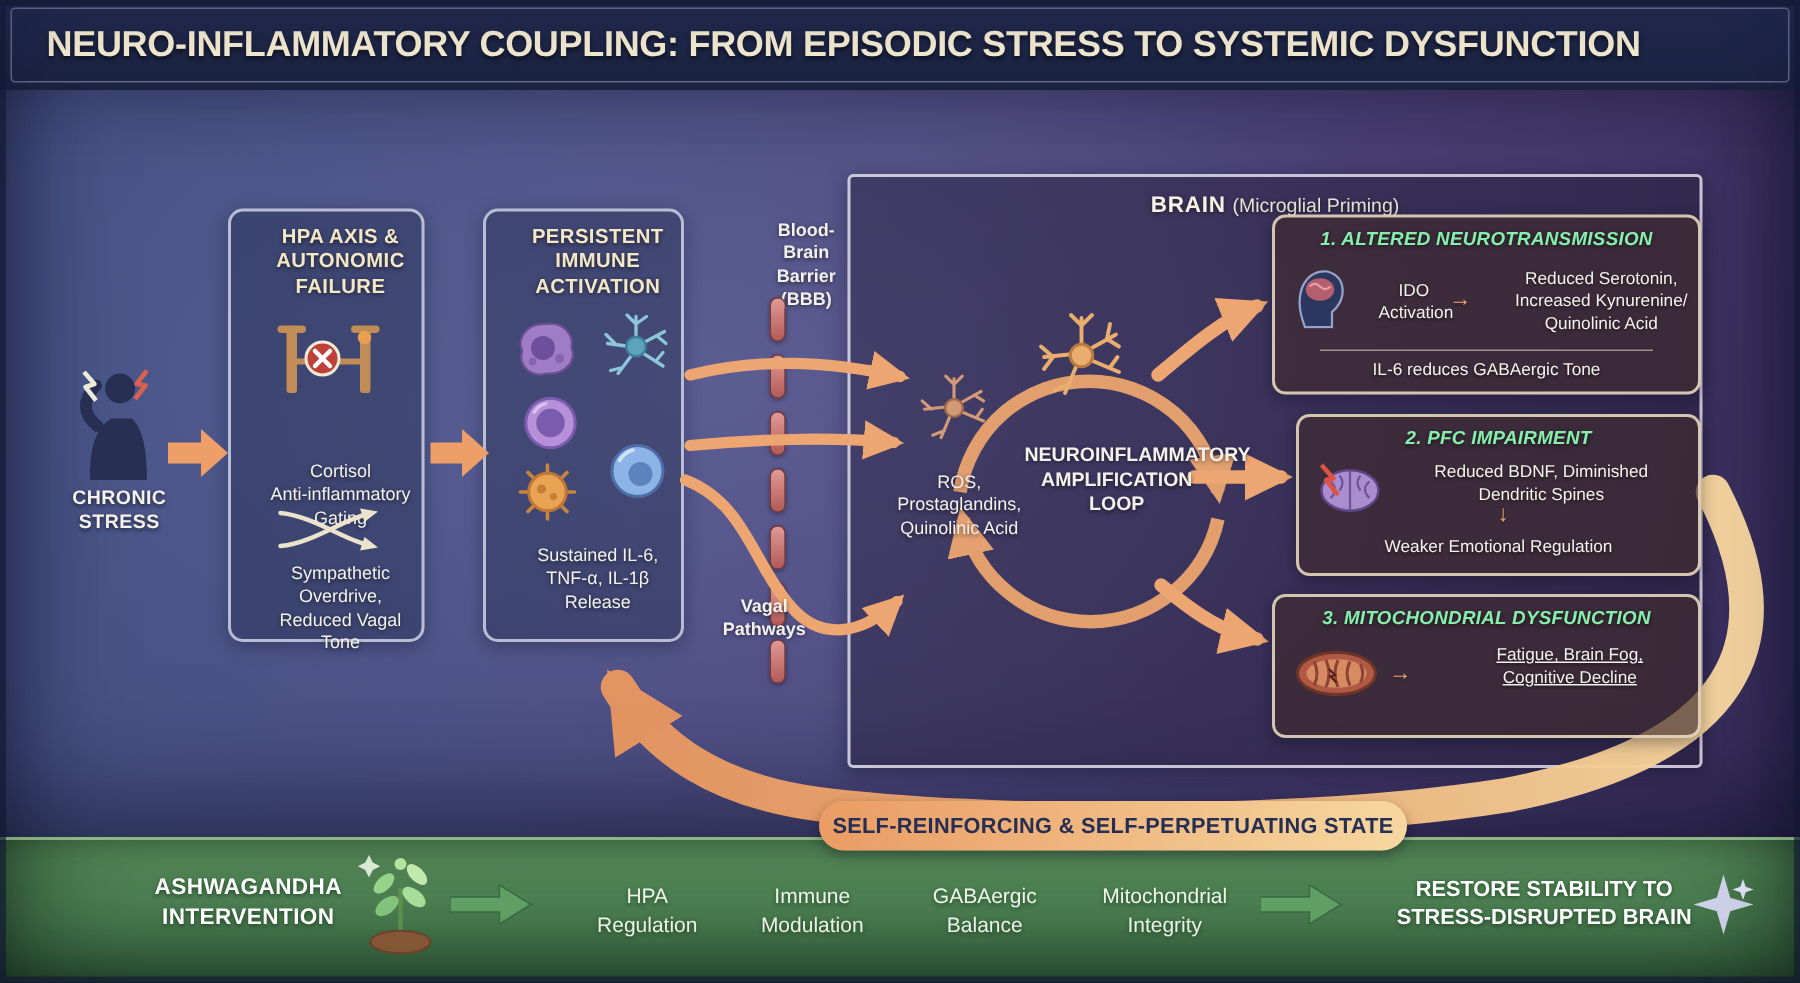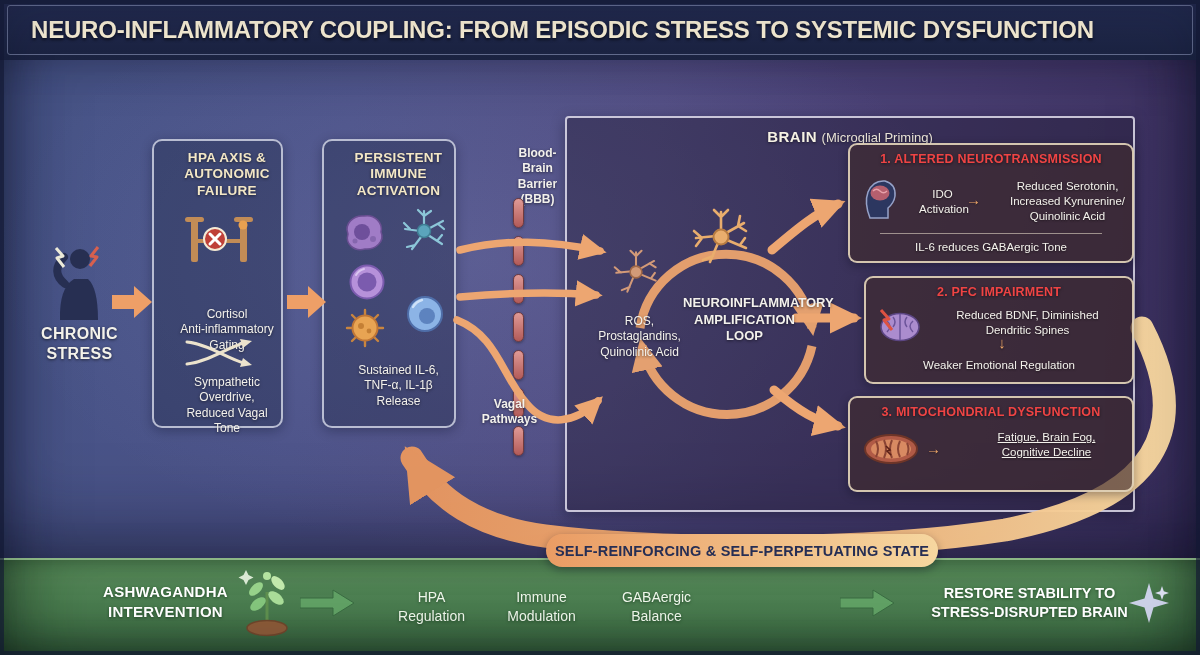--- a/index.html
+++ b/index.html
@@ -29,22 +29,22 @@
   .title-bar::after{content:"";position:absolute;inset:5px 7px;border:1px solid rgba(168,178,214,.5);border-radius:3px;}
   .title-bar h1{position:absolute;left:31px;top:50%;transform:translateY(-50%);margin:0;
     font-size:24px;font-weight:bold;color:#f3ead2;letter-spacing:-.2px;white-space:nowrap;
     text-shadow:0 2px 3px rgba(0,0,0,.55);}
 
   
   .pre{white-space:pre-line;padding-left:19px;}
   .t-title{font-weight:bold;font-size:13.5px;line-height:1.22;color:#f3e7c6;letter-spacing:.3px;
     text-align:center;text-shadow:0 1px 3px rgba(0,0,0,.55);}
   .t-body{font-size:12px;line-height:1.28;color:#f3f1ec;text-align:center;text-shadow:0 1px 3px rgba(0,0,0,.55);}
-  .t-gold{font-weight:bold;font-size:12.5px;line-height:1.22;color:#ef4444;text-align:center;
-    letter-spacing:.2px;text-shadow:0 1px 3px rgba(0,0,0,.55);}
+  .t-gold{font-weight:bold;font-size:12.5px;line-height:1.22;color:#86efac;text-align:center;
+    letter-spacing:.2px;text-shadow:0 1px 3px rgba(0,0,0,.55);font-style:italic;}
   .sm{font-size:11.5px;color:#f4f2ec;line-height:1.3;text-align:center;text-shadow:0 1px 2px rgba(0,0,0,.5);}
 
   
   .panel{position:absolute;background:rgba(26,34,62,.34);border:2px solid rgba(233,236,248,.72);
     border-radius:10px;box-shadow:0 3px 12px rgba(8,10,28,.3);}
   .hpa{left:152px;top:139px;width:131px;height:289px;}
   .immune{left:322px;top:139px;width:134px;height:289px;}
   .brain{position:absolute;left:565px;top:116px;width:570px;height:396px;
     background:rgba(34,26,50,.42);border:2px solid rgba(238,234,248,.8);border-radius:4px;
     box-shadow:0 4px 14px rgba(8,8,26,.35);}
@@ -72,21 +72,21 @@
     box-shadow:0 3px 8px rgba(10,10,30,.35);margin-top:23px;}
 
   
   .f-title{position:absolute;left:80px;top:582px;width:152px;font-weight:bold;font-size:15px;color:#fff;
     line-height:1.32;text-align:center;text-shadow:0 1px 3px rgba(0,30,10,.55);letter-spacing:.3px;}
   .f-step{position:absolute;top:588px;font-size:14px;color:#eef6ea;line-height:1.35;text-align:center;
     text-shadow:0 1px 3px rgba(0,30,10,.5);}
   .f-result{position:absolute;left:910px;top:584px;width:220px;font-weight:bold;font-size:14.5px;color:#fff;
     line-height:1.32;text-align:center;text-shadow:0 1px 3px rgba(0,30,10,.55);}
 
-  .stress-label{position:absolute;left:16px;top:324px;width:108px;font-weight:bold;font-size:16px;
+  .stress-label{position:absolute;left:16px;top:324px;width:108px;font-weight:bold;font-size:13px;
     color:#f4f2ea;line-height:1.25;text-align:center;text-shadow:0 1px 3px rgba(0,0,0,.6);letter-spacing:.3px;}
 
   svg{display:block;}
   .arrow-layer{position:absolute;left:0;top:0;pointer-events:none;}
 </style>
 </head>
 <body>
 
 <div class="canvas">
   <div class="bg-main"></div>
@@ -312,20 +312,22 @@
   </svg>
   <svg class="abs" style="left:300px;top:589px;" width="56" height="28" viewBox="0 0 56 28">
     <polygon points="0,9 33,9 33,1 54,14 33,27 33,19 0,19" fill="#60a064" stroke="#396b41" stroke-width="1"></polygon>
   </svg>
   <div class="f-step pre" style="left:372px;width:100px;">HPA
 Regulation</div>
   <div class="f-step pre" style="left:482px;width:100px;">Immune
 Modulation</div>
   <div class="f-step pre" style="left:597px;width:100px;">GABAergic
 Balance</div>
+  <div class="f-step pre" style="left:712px;width:110px;">Mitochondrial
+Integrity</div>
   <svg class="abs" style="left:840px;top:589px;" width="56" height="28" viewBox="0 0 56 28">
     <polygon points="0,9 33,9 33,1 54,14 33,27 33,19 0,19" fill="#60a064" stroke="#396b41" stroke-width="1"></polygon>
   </svg>
   <div class="f-result pre">RESTORE STABILITY TO
 STRESS-DISRUPTED BRAIN</div>
   <svg class="abs" style="left:1126px;top:580px;" width="46" height="46" viewBox="0 0 46 46">
     <path d="M23 3 L27.5 18.5 L43 23 L27.5 27.5 L23 43 L18.5 27.5 L3 23 L18.5 18.5 Z" fill="#ccd1e8"></path>
     <path d="M36 6 L37.8 11.2 L43 13 L37.8 14.8 L36 20 L34.2 14.8 L29 13 L34.2 11.2 Z" fill="#dde1f2"></path>
   </svg>
 </div>

